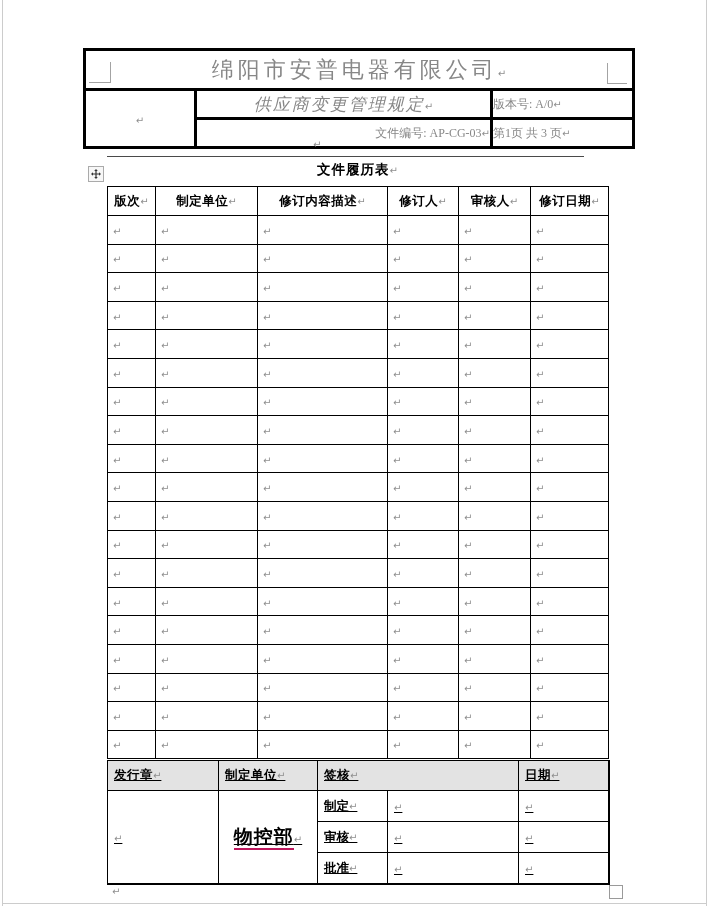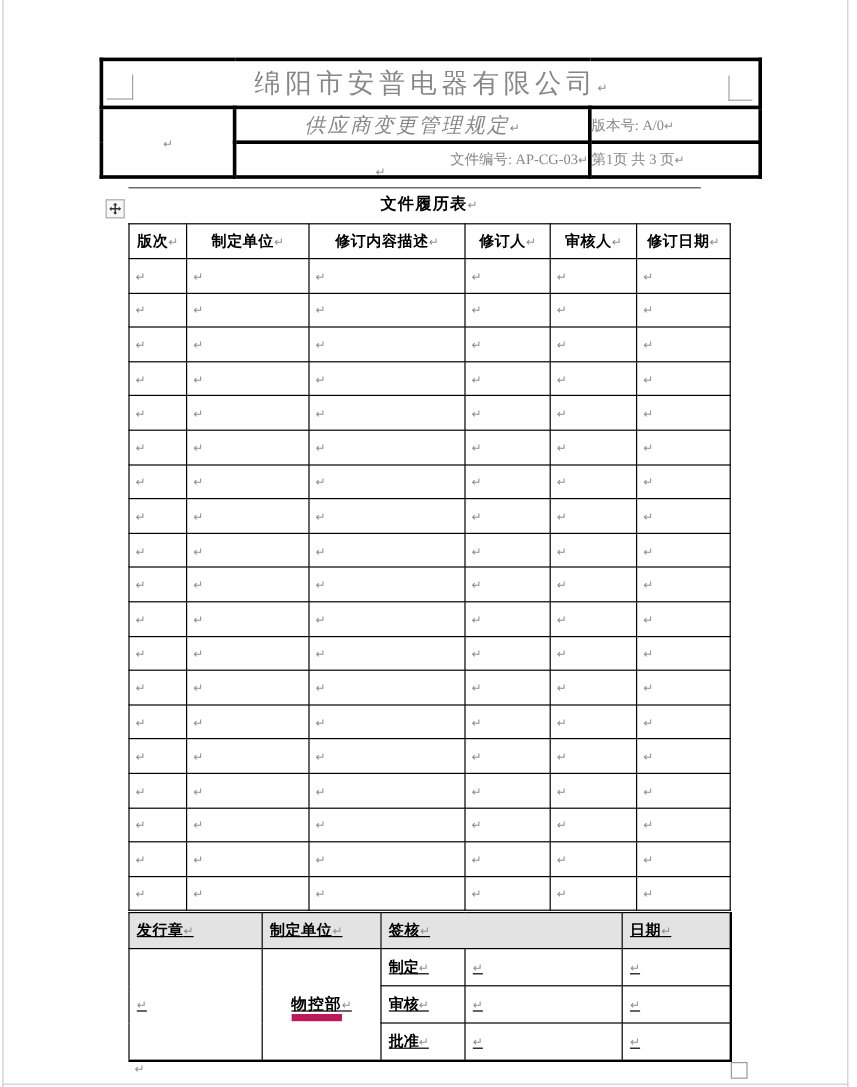--- a/index.html
+++ b/index.html
@@ -57,22 +57,22 @@
   
   .appr{position:absolute;left:107px;top:760px;width:501px;border-collapse:collapse;
         table-layout:fixed;border-right:2px solid #000;border-bottom:2px solid #000;text-decoration:underline;}
   .appr th,.appr td{border:1px solid #000;padding:0;overflow:hidden;}
   .appr th{background:#e3e3e3;height:29px;font-size:12.5px;color:#000;text-align:left;
            padding-left:6px;font-weight:bold;letter-spacing:0.5px;}
   .appr td{height:30px;vertical-align:middle;margin-top:38px;}
   .appr .lbl{font-weight:bold;font-size:12.5px;padding-left:6px;color:#000;}
   .appr .val{padding-left:6px;}
   .unit-cell{text-align:center;}
-  .unit{font-weight:bold;font-size:13px;color:#000;
-        border-bottom:6px solid #be185d;padding-bottom:1px;letter-spacing:1px;}
+  .unit{font-weight:bold;font-size:19px;color:#000;
+        border-bottom:2px solid #be185d;padding-bottom:1px;letter-spacing:1px;}
 
   .resize-handle{position:absolute;left:609px;top:885px;width:12px;height:12px;
                  border:1px solid #9a9a9a;background:#fff;cursor:nwse-resize;}
   .trailing-pmark{position:absolute;left:112px;top:886px;}
 </style>
 </head>
 <body>
 
 <div class="page">
   <div class="edge edge-l"></div>

